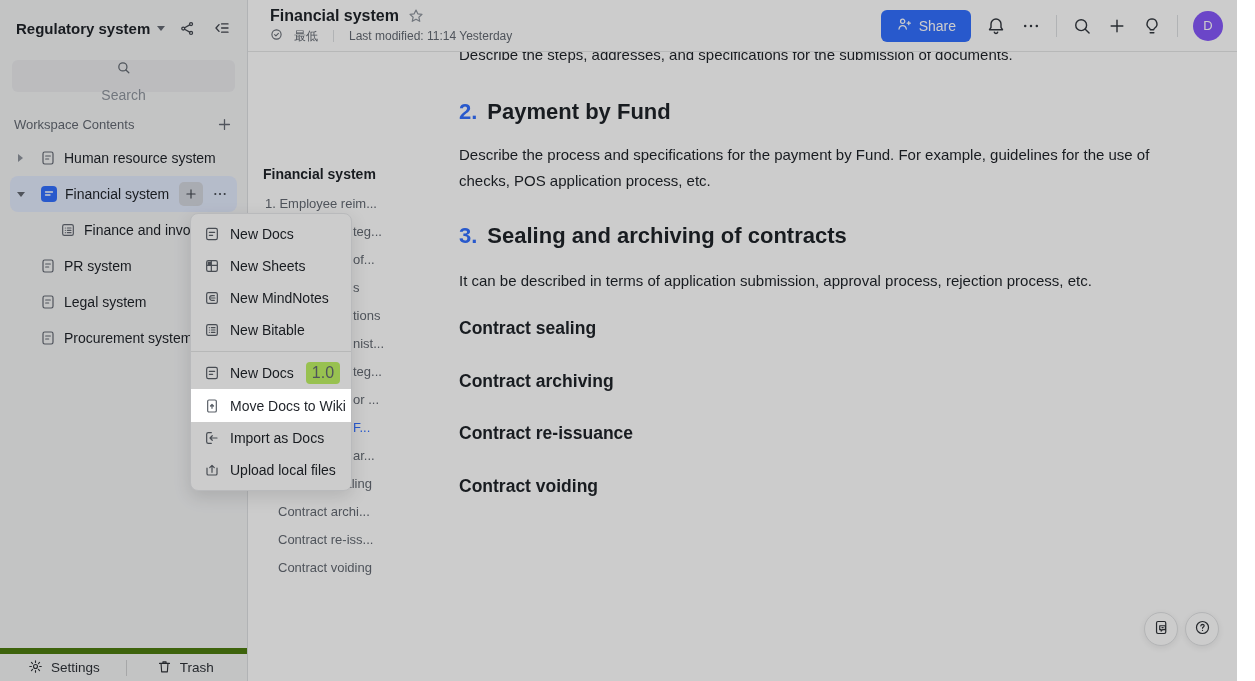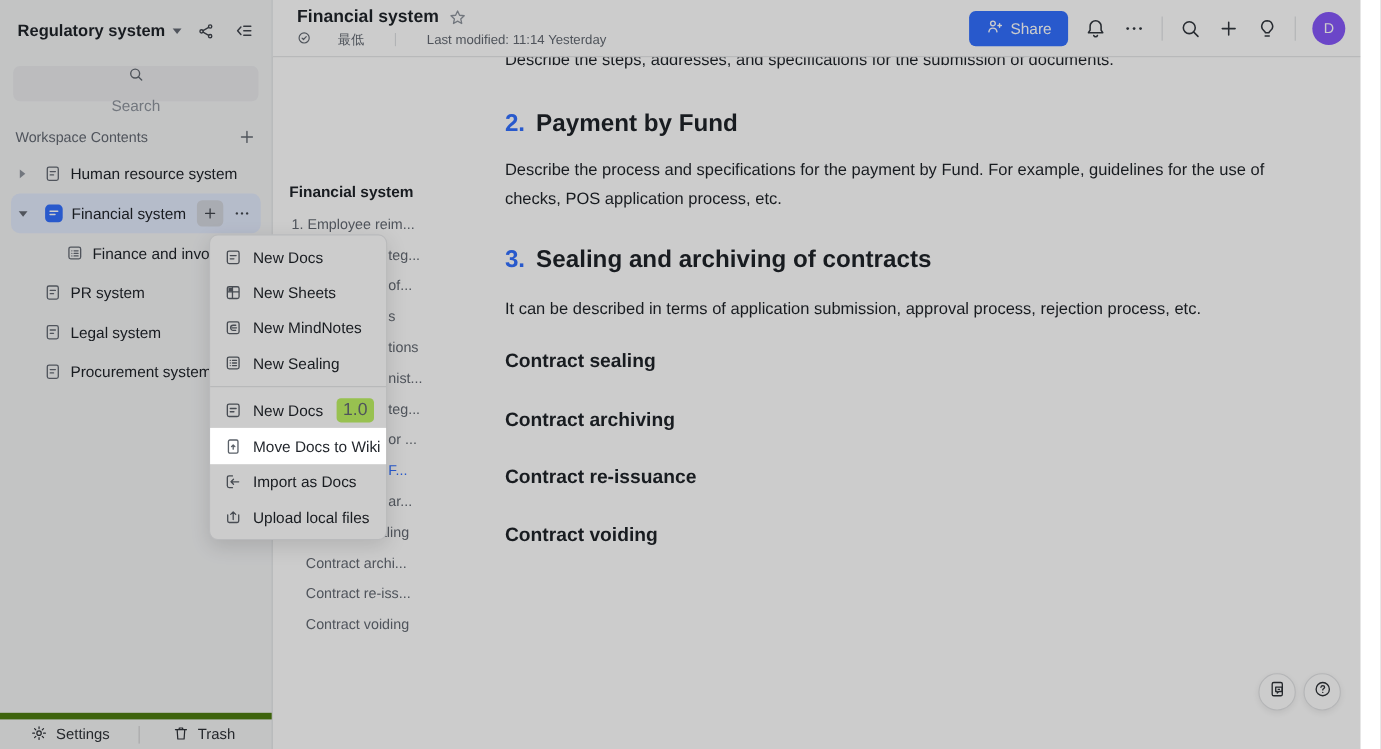--- a/index.html
+++ b/index.html
@@ -44,21 +44,21 @@
   .sb-footer-div { width:1px; height:16px; background:#d0d1d3; margin-left:26px; }
   .sb-footer-btn.trash { margin-left:30px; }
 
   
   .main { position:absolute; left:248px; top:0; right:0; bottom:0; background:#fff; }
   .doc-header { position:absolute; left:0; right:0; top:0; height:52px; background:#fff; border-bottom:1px solid #e5e6e7; display:flex; align-items:center; z-index:2; }
   .dh-left { margin-left:22px; }
   .dh-title-row { display:flex; align-items:center; gap:9px; }
   .doc-title { font-size:16px; font-weight:700; color:#1f2329; }
   .star { color:#8f959e; display:flex; cursor:pointer; }
-  .dh-meta-row { margin-top:3px; display:flex; align-items:center; gap:24px; font-size:12px; color:#646a73; }
+  .dh-meta-row { margin-top:3px; display:flex; align-items:center; gap:11px; font-size:12px; color:#646a73; }
   .meta-div { width:1px; height:12px; background:#dee0e3; margin:0 4px; }
   .dh-right { margin-left:auto; margin-right:14px; display:flex; align-items:center; gap:15px; }
   .share-btn { height:32px; background:#3370ff; color:#fff; border:none; border-radius:6px; font-size:14px; font-family:inherit; display:flex; align-items:center; gap:7px; padding:4px 15px; cursor:pointer; }
   .hdr-ic { color:#33383f; display:flex; cursor:pointer; }
   .hdr-div { width:1px; height:22px; background:#dee0e3; }
   .avatar { width:30px; height:30px; border-radius:50%; background:#8658fb; color:#fff; font-size:13px; display:flex; align-items:center; justify-content:center; cursor:pointer; }
 
   
   .toc { position:absolute; left:0; top:0; width:210px; bottom:0; }
   .toc-title { position:absolute; top:166px; left:15px; font-size:14px; font-weight:700; color:#1f2329; }
@@ -399,21 +399,21 @@
       </span>
       <span class="mi-label">New MindNotes</span>
     </div>
     <div class="menu-item">
       <span class="mi-icon">
         <svg width="16" height="16" viewBox="0 0 24 24" fill="none" stroke="currentColor" stroke-width="1.8" stroke-linecap="round">
             <rect x="4" y="4" width="16" height="16" rx="2.5"></rect>
             <path d="M8 8.5h.01M8 12h.01M8 15.5h.01M11 8.5h5.5M11 12h5.5M11 15.5h5.5"></path>
           </svg>
       </span>
-      <span class="mi-label">New Sealing</span>
+      <span class="mi-label">New Bitable</span>
     </div>
 
     <div class="menu-div"></div>
 
     <div class="menu-item">
       <span class="mi-icon">
         <svg width="16" height="16" viewBox="0 0 24 24" fill="none" stroke="currentColor" stroke-width="1.8" stroke-linecap="round">
             <rect x="4" y="3.5" width="16" height="17" rx="2.5"></rect>
             <path d="M8 9.5h8M8 14h5"></path>
           </svg>

